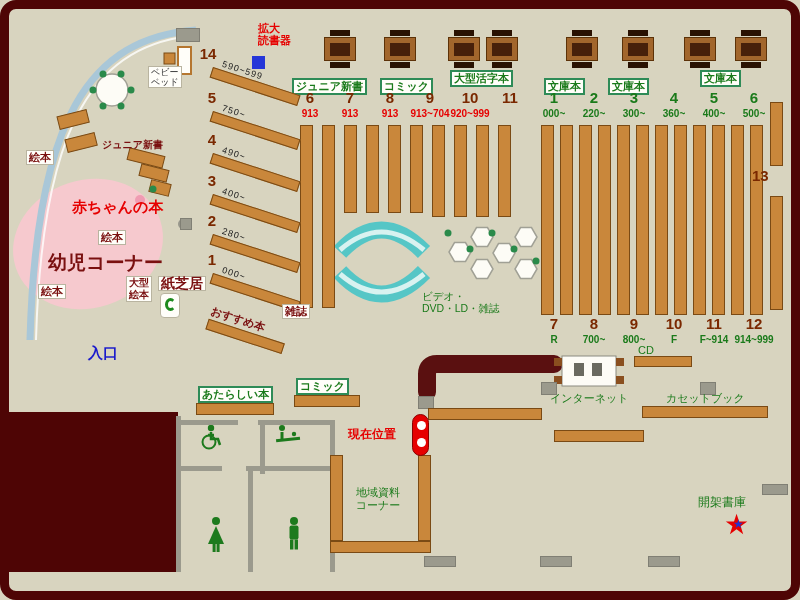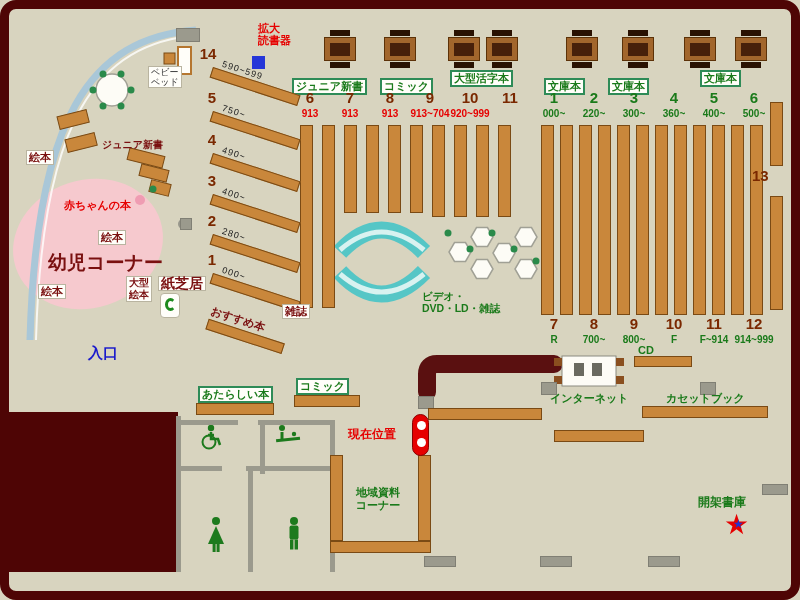--- a/index.html
+++ b/index.html
@@ -16,21 +16,21 @@
   .num-m{color:#7a2800;font-weight:bold;font-size:15px;line-height:16px}
   .num-g{color:#1a7a1a;font-weight:bold;font-size:15px;line-height:16px}
   .rng-r{color:#e60000;font-weight:bold;font-size:10px;line-height:11px;margin-top:2px}
   .rng-g{color:#1a7a1a;font-weight:bold;font-size:10px;line-height:11px;margin-top:2px}
   .glabel{position:absolute;background:#fffef9;border:2px solid #2e8b57;color:#1a7a1a;font-weight:bold;
           font-size:11px;line-height:13px;padding:0 2px;white-space:nowrap}
   .mlabel{position:absolute;background:#fffef9;border:1px solid #b9b4a0;color:#7a1010;font-weight:bold;
           font-size:11px;line-height:13px;padding:0 2px;white-space:nowrap;text-align:center}
   .slabel{position:absolute;background:#fffef9;border:1px solid #b9b4a0;color:#333;font-size:9px;
           line-height:10px;padding:0 2px;text-align:center;white-space:nowrap}
-  .gtext{position:absolute;color:#1a7a1a;font-weight:bold;font-size:11px;line-height:13px;white-space:nowrap}
+  .gtext{position:absolute;color:#1a7a1a;font-weight:normal;font-size:11px;line-height:13px;white-space:nowrap}
   .mtext{position:absolute;color:#7a1010;font-weight:bold;white-space:nowrap}
   .rtext{position:absolute;color:#e60000;font-weight:bold;white-space:nowrap}
   .table{position:absolute;width:32px}
   .tc{width:20px;height:6px;background:#2a1202;margin:0 auto}
   .tbody{width:32px;height:24px;background:#a2662c;border:1px solid #5c3208;display:flex;align-items:center;justify-content:center;margin:1px 0}
   .tin{width:20px;height:13px;background:#47200a}
   .dshelf{position:absolute;transform:rotate(18deg);transform-origin:0 50%}
   .drange{font-size:9px;color:#222;letter-spacing:1px;padding-left:8px;line-height:10px;white-space:nowrap}
   .dbar{width:92px;height:11px;background:#c9873b;border:1px solid #7a4a14;margin-top:1px}
   .mline{color:#7a1010;font-weight:bold;font-size:11px;line-height:12px;white-space:nowrap}
@@ -372,21 +372,21 @@
     <div class="drange">000~</div>
       <div class="dbar"></div>
   </div>
 
   <div class="dshelf" style="left:210px;top:300px">
     <span class="mline">おすすめ本</span>
     <div class="dbar" style="width:80px"></div>
   </div>
 
   <div class="mtext" style="left:48px;top:250px;font-size:19px">幼児コーナー</div>
-  <div class="rtext" style="left:64px;top:198px;font-size:11px">赤ちゃんの本</div>
+  <div class="rtext" style="left:72px;top:198px;font-size:15px">赤ちゃんの本</div>
   <div class="mlabel" style="left:26px;top:150px">絵本</div>
   <div class="mlabel" style="left:98px;top:230px">絵本</div>
   <div class="mlabel" style="left:38px;top:284px">絵本</div>
   <div class="mtext" style="left:102px;top:138px;font-size:10px">ジュニア新書</div>
   <div class="slabel" style="left:148px;top:66px">
     <div>ベビー</div>
     <div>ベッド</div>
   </div>
   <div class="mlabel" style="left:126px;top:276px;font-size:10px;line-height:12px">
     <div>大型</div>

